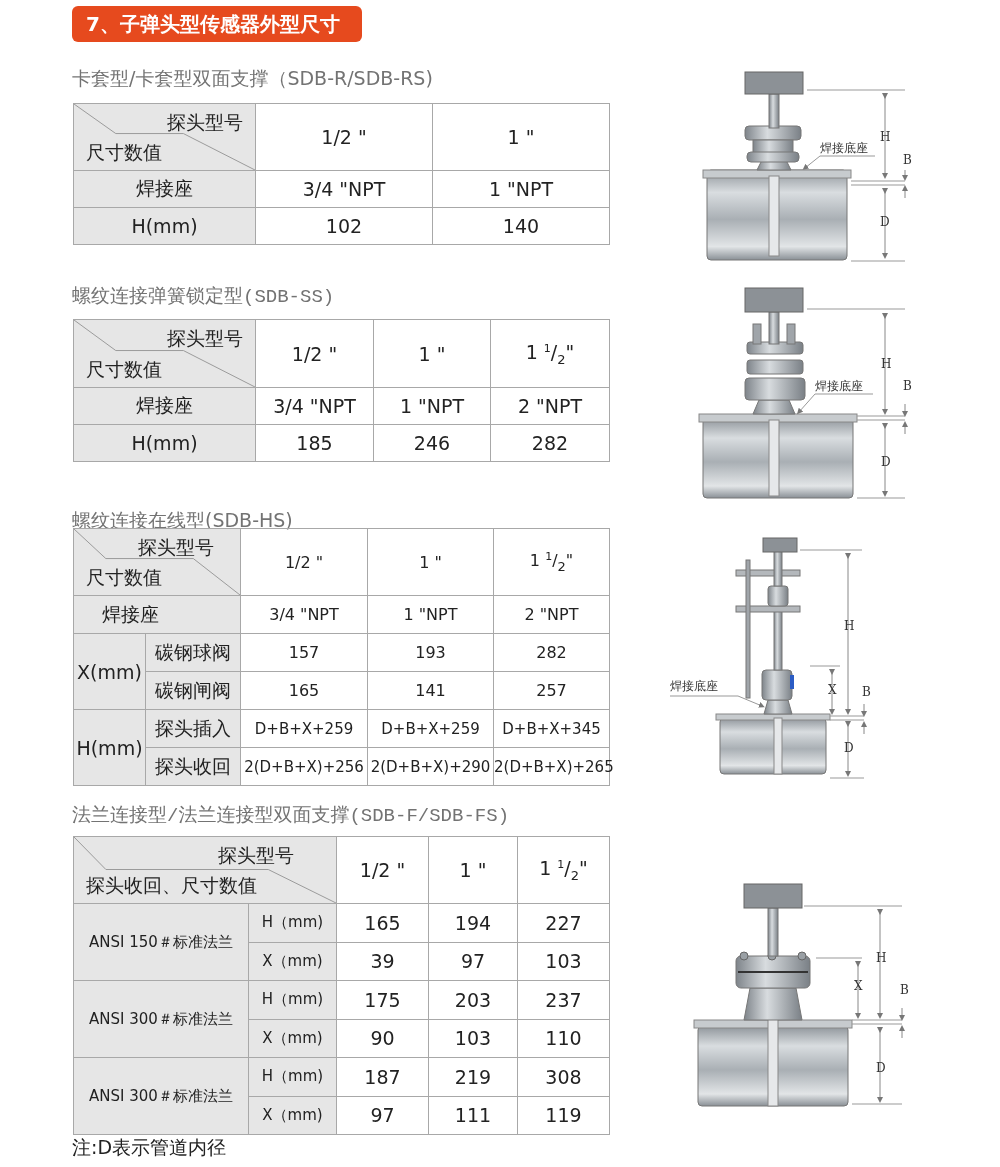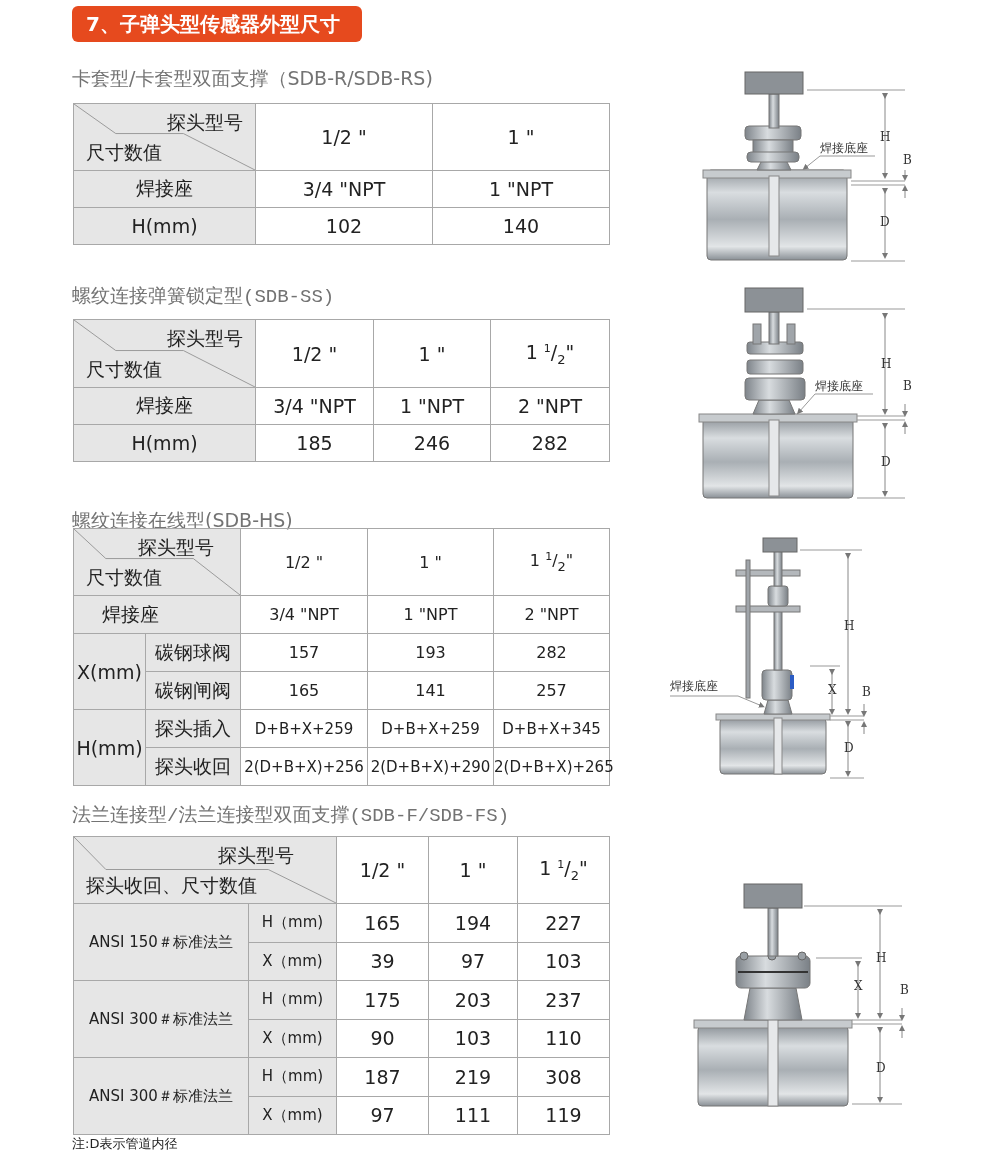--- a/index.html
+++ b/index.html
@@ -12,21 +12,21 @@
   table.spec td { border: 1.5px solid #a8a8a8; text-align: center; vertical-align: middle; font-size: 19px; color: #222; padding: 0; }
   table.spec td.g { background: #e6e6e6; }
   td.diag { position: relative; background: #e6e6e6; }
   td.diag svg { position: absolute; left: 0; top: 0; width: 100%; height: 100%; }
   td.diag .top { position: absolute; right: 12px; top: 6px; font-size: 19px; }
   td.diag .bot { position: absolute; left: 12px; bottom: 4px; font-size: 19px; }
   .sm { font-size: 16px !important; }
   .xs { font-size: 15px !important; }
   sup.f { font-size: 11px; vertical-align: super; }
   sub.f { font-size: 13px; }
-  .note { position: absolute; left: 72px; top: 1135px; font-size: 13px; }
+  .note { position: absolute; left: 72px; top: 1135px; font-size: 19px; }
   .fig { position: absolute; }
   .lbl { font-family: "DejaVu Serif", "Liberation Serif", serif; font-size: 12px; fill: #333; }
 </style>
 </head>
 <body>
 
 <div class="banner">7、子弹头型传感器外型尺寸</div>
 
 <div class="sec-title" style="top:66px;">卡套型/卡套型双面支撑（SDB-R/SDB-RS)</div>
 <table class="spec" style="top:103px;">

